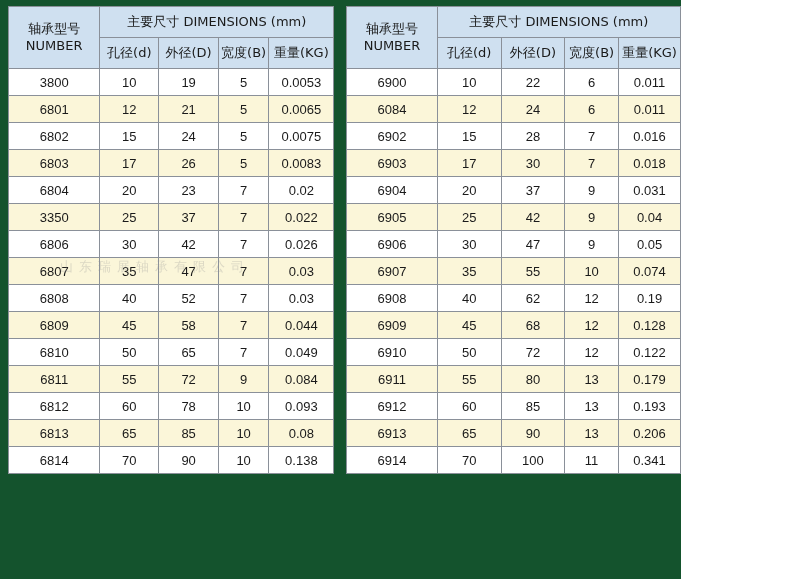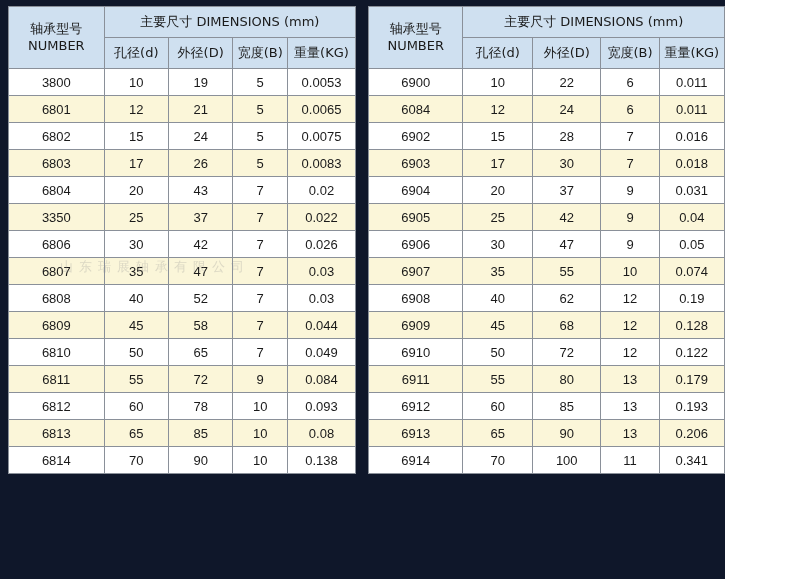--- a/index.html
+++ b/index.html
@@ -11,23 +11,24 @@
     width: 790px;
     height: 579px;
     position: relative;
     font-family: "Liberation Sans", sans-serif;
     overflow: hidden;
   }
   .sheet {
     position: absolute;
     left: 0;
     top: 0;
-    width: 725px;
+    width: 643px;
     height: 579px;
-    background: #0f172a;
+    background: #14532d;
+    padding-left: 38px;
   }
   .watermark {
     position: absolute;
     left: 60px;
     top: 258px;
     width: 680px;
     font-family: "Liberation Sans", sans-serif;
     font-size: 42px;
     color: rgba(150,150,150,0.30);
     letter-spacing: 6px;
@@ -147,21 +148,21 @@
           <tr class="alt">
             <td>6803</td>
             <td>17</td>
             <td>26</td>
             <td>5</td>
             <td>0.0083</td>
           </tr>
           <tr>
             <td>6804</td>
             <td>20</td>
-            <td>43</td>
+            <td>23</td>
             <td>7</td>
             <td>0.02</td>
           </tr>
           <tr class="alt">
             <td>3350</td>
             <td>25</td>
             <td>37</td>
             <td>7</td>
             <td>0.022</td>
           </tr>

